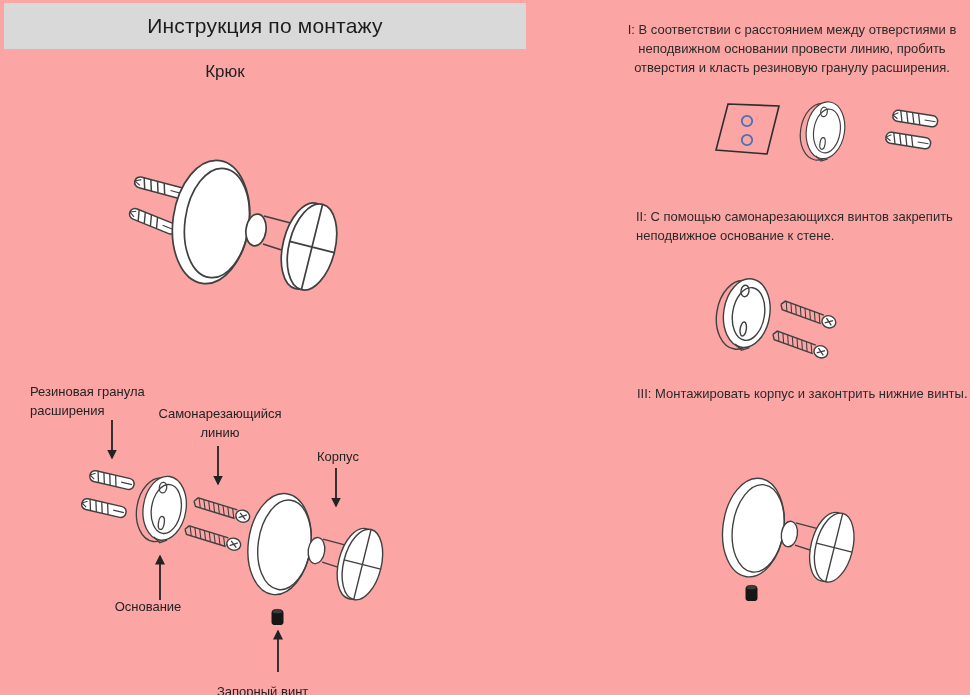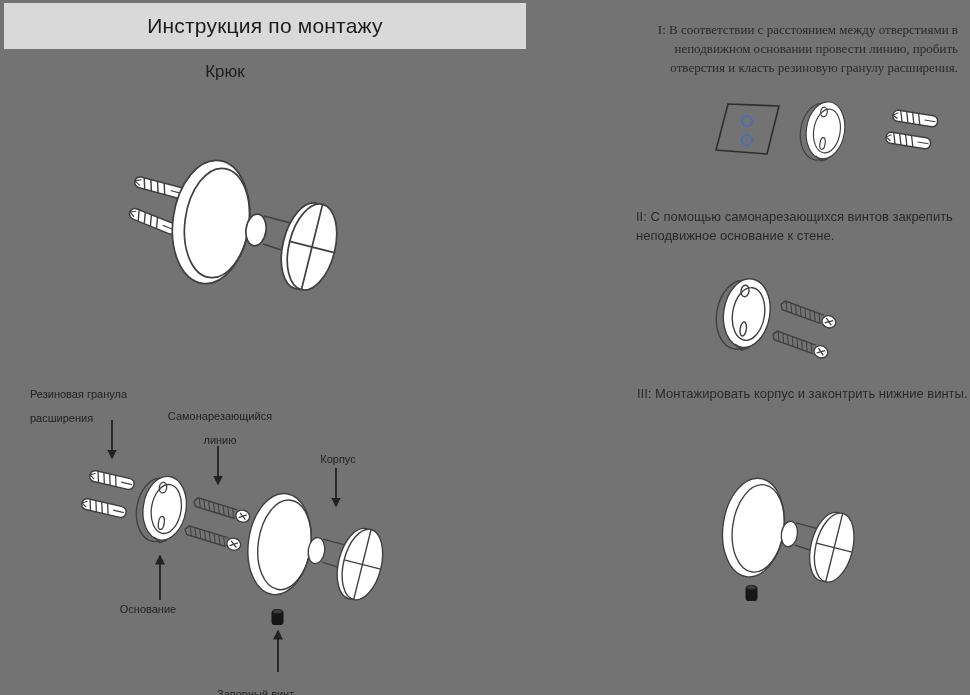--- a/index.html
+++ b/index.html
@@ -1,40 +1,40 @@
 <!DOCTYPE html>
 <html><head>
 <meta charset="utf-8">
 <style>
   * { margin:0; padding:0; box-sizing:border-box; }
   html,body { background:#ffffff; }
   .page {
-    position:relative; width:970px; height:695px; background:#737373;
+    position:relative; width:970px; height:695px; background:#fca5a5;
     font-family:"Liberation Sans", sans-serif; color:#262626; overflow:hidden;
   }
   .header-bar {
     position:absolute; left:4px; top:3px; width:522px; height:46px;
     background:#d9d9d9; display:flex; align-items:center; justify-content:center;
   }
   .page-title { font-size:21px; color:#1c1c1c; letter-spacing:.2px; }
   .product-title {
     position:absolute; left:25px; top:62px; width:400px;
     text-align:center; font-size:17px; color:#1f1f1f;
   }
   .fig { position:absolute; }
   .fig svg { display:block; }
   .step-text {
     position:absolute; font-size:13px; line-height:19px;
     white-space:pre-line; color:#2a2a2a;
   }
-  .s1 { left:626px; top:20px;  width:332px; text-align:right;font-family:Liberation Serif, serif; }
+  .s1 { left:626px; top:20px;  width:332px; text-align:center; }
   .s2 { left:636px; top:207px; width:330px; text-align:left; }
   .s3 { left:637px; top:384px; width:333px; white-space:nowrap; }
   .dlabel {
-    position:absolute; font-size:11px; line-height:24px;
+    position:absolute; font-size:13px; line-height:19px;
     white-space:pre-line; color:#232323;
   }
   .lbl-rubber { left:30px;  top:382px; width:140px; text-align:left; }
   .lbl-selftap{ left:150px; top:404px; width:140px; text-align:center; }
   .lbl-body   { left:299px; top:447px; width:78px;  text-align:center; }
   .lbl-base   { left:98px;  top:597px; width:100px; text-align:center; }
   .lbl-lock   { left:217px; top:676px; width:112px; text-align:left;margin-top:6px; }
 </style>
 </head>
 <body>

